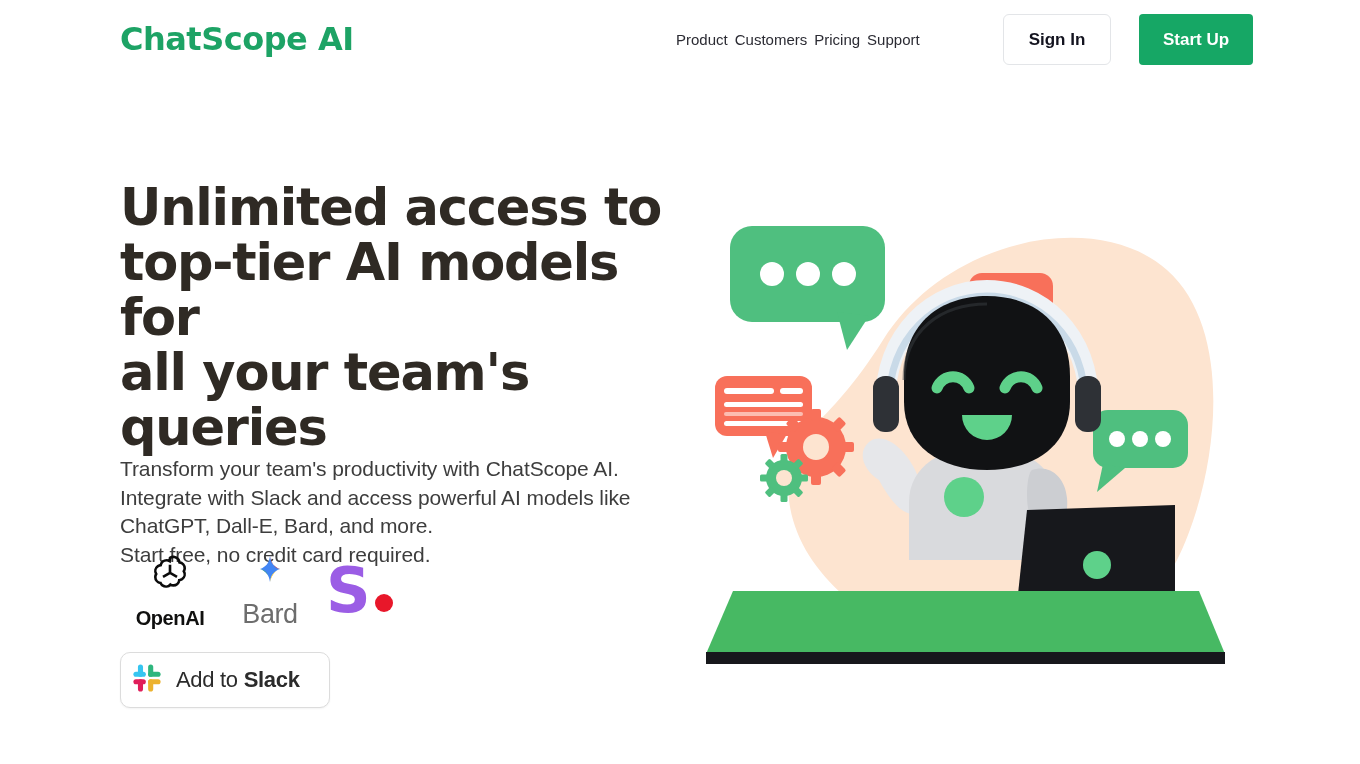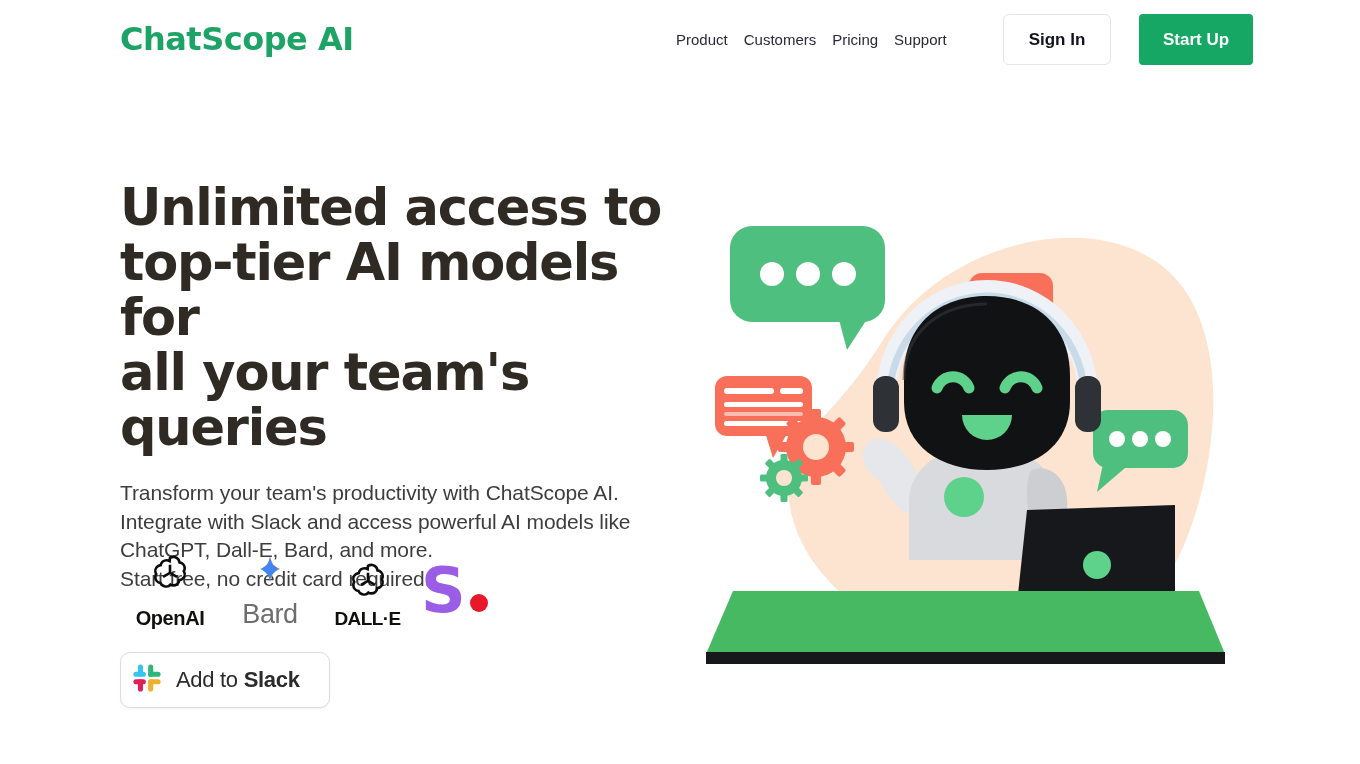--- a/index.html
+++ b/index.html
@@ -35,21 +35,21 @@
     color: #1da365;
     line-height: 40px;
     white-space: nowrap;
     cursor: pointer;
   }
   .nav {
     position: absolute;
     left: 676px;
     top: 30px;
     display: flex;
-    gap: 16px;
+    gap: 7px;
     align-items: center;
   }
   .nav-link {
     font-family: "Liberation Sans", sans-serif;
     font-size: 15px;
     font-weight: 400;
     color: #2b2b33;
     line-height: 20px;
     white-space: nowrap;
     cursor: pointer;
@@ -103,21 +103,20 @@
   }
   .hero-title {
     font-family: "DejaVu Sans", sans-serif;
     font-size: 51px;
     font-weight: 700;
     line-height: 55px;
     letter-spacing: -1.2px;
     color: #2f2a24;
   }
   .hero-sub {
-    margin-top: 24px;
     font-family: "Liberation Sans", sans-serif;
     font-size: 21px;
     font-weight: 400;
     line-height: 28.5px;
     color: #3d3d3d;
     letter-spacing: -0.1px;
   }
 
   
   .partners {
@@ -239,29 +238,20 @@
         <svg width="40" height="40" viewBox="0 0 40 40">
           <path d="M20 3 C21 10 24 14 30 16 C24 18 21 22 20 29 C19 22 16 18 10 16 C16 14 19 10 20 3 Z" fill="#4285f4"></path>
           <path d="M20 3 C21 10 24 14 30 16 C26 16 22 12 20 3 Z" fill="#ea4335"></path>
           <path d="M30 16 C24 18 21 22 20 29 C22 21 26 17 30 16 Z" fill="#fbbc04"></path>
           <path d="M20 29 C19 22 16 18 10 16 C16 17 19 22 20 29 Z" fill="#34a853"></path>
         </svg>
       </span>
       <span class="p-label lbl-bard">Bard</span>
     </div>
 
-    <div class="partner p-dalle">
-      <span>
-        <svg width="42" height="42" viewBox="0 0 24 24" fill="none" stroke="#0b0b0b" stroke-width="1.5">
-          <path d="M12 3.4c1.6-1.1 3.7-.7 4.8.9.3.5.5 1 .6 1.6 1.7.2 3 1.7 3 3.4 0 .6-.2 1.2-.5 1.7.9 1.5.5 3.5-1 4.5-.5.3-1 .5-1.6.6-.2 1.7-1.7 3-3.4 3-.6 0-1.2-.2-1.7-.5-1.1 1.3-3.1 1.5-4.5.5-.5-.4-.9-.9-1.1-1.4-1.7-.2-3-1.7-3-3.4 0-.6.2-1.2.5-1.7-.9-1.5-.5-3.5 1-4.5.5-.3 1-.5 1.6-.6.3-1.6 1.7-2.8 3.4-2.8.6 0 1.2.2 1.7.5z"></path>
-          <path d="M12 7.3v4.6l4 2.3M12 11.9l-4 2.3M12 11.9V7.3"></path>
-        </svg>
-      </span>
-      <span class="p-label lbl-dalle">DALL·E</span>
-    </div>
 
     <div class="partner p-stab">
       <span>
         <svg width="72" height="66" viewBox="0 0 72 66">
           <text x="2" y="54" font-family="DejaVu Sans, sans-serif" font-size="62" font-weight="700" fill="#9b5de5">S</text>
           <circle cx="60" cy="45" r="9" fill="#e8172a"></circle>
         </svg>
       </span>
       <span class="p-label"></span>
     </div>

